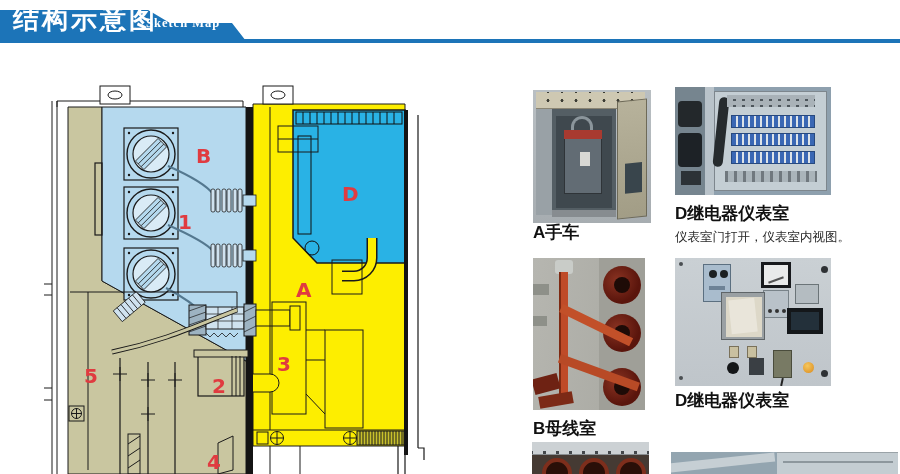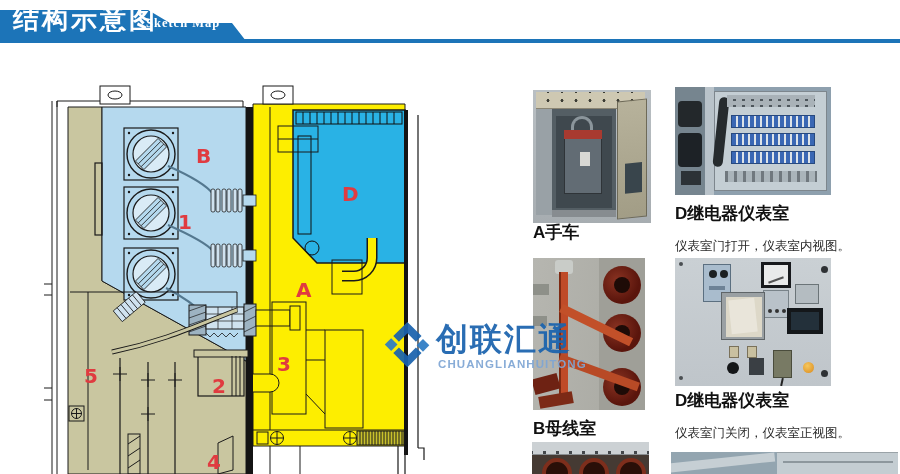--- a/index.html
+++ b/index.html
@@ -14,21 +14,21 @@
   .banner-cn{left:13px;top:2px;color:#fff;font-size:26px;font-weight:bold;letter-spacing:3px;white-space:nowrap}
   .banner-en{left:146px;top:16px;color:#fff;font-size:12.5px;font-weight:bold;
              font-family:"Liberation Serif","DejaVu Serif",serif;letter-spacing:1px;white-space:nowrap}
   .header-line{left:0;top:39px;width:900px;height:4px;background:#1c74b8}
   .contact{left:318px;top:15px;font-size:17px;font-weight:bold;color:#2d2d2d;letter-spacing:.2px;white-space:nowrap}
 
   
   .photo{position:absolute;overflow:hidden}
   .cap{position:absolute;white-space:nowrap;color:#111;font-size:13.5px;line-height:15px}
   .cap .t{font-weight:bold;font-size:17px}
-  .cap .s{font-weight:normal;font-size:12.5px;color:#2a2a2a;margin-top:18px}
+  .cap .s{font-weight:normal;font-size:12.5px;color:#2a2a2a;margin-top:9px}
 
   .dots-a{background-image:radial-gradient(circle,#3c3c34 1.4px,rgba(0,0,0,0) 1.6px);
           background-size:14px 9px;background-position:5px 4px}
   .dots-b{background-image:radial-gradient(circle,#4d565c 1.2px,rgba(0,0,0,0) 1.4px);
           background-size:9px 6px;background-position:3px 2px}
   .dots-c{background-image:radial-gradient(circle,#43474b 1.6px,rgba(0,0,0,0) 1.8px);
           background-size:13px 13px;background-position:6px 4px}
   .termrow{background:repeating-linear-gradient(90deg,#3a67b4 0 4px,#dde3e8 4px 6px);border:1px solid #27497f}
 
   
@@ -297,43 +297,30 @@
     <div class="abs" style="left:54px;top:88px;width:10px;height:12px;background:#c9c0a0;border:1px solid #7a715a"></div>
     <div class="abs" style="left:72px;top:88px;width:10px;height:12px;background:#c9c0a0;border:1px solid #7a715a"></div>
     <div class="abs" style="left:52px;top:104px;width:12px;height:12px;border-radius:50%;background:#141618"></div>
     <div class="abs" style="left:74px;top:100px;width:15px;height:17px;background:#3a3f44"></div>
     <div class="abs" style="left:98px;top:92px;width:19px;height:28px;background:#787a64;border:1px solid #4a4c3c"></div>
     <div class="abs" style="left:106px;top:120px;width:2px;height:8px;background:#222;transform:rotate(12deg)"></div>
     <div class="abs" style="left:128px;top:104px;width:11px;height:11px;border-radius:50%;background:radial-gradient(circle at 40% 35%,#f6c75c,#d98a1f)"></div>
   </div>
   <div class="cap" style="left:675px;top:393px">
     <div class="t">D继电器仪表室</div>
-    <div class="s">仪表室门关闭，仪表室正视图。</div>
   </div>
 
   <div class="photo" style="left:532px;top:442px;width:117px;height:32px">
     <div class="abs dots-c" style="left:0;top:0;width:117px;height:13px;background-color:#ccd1d4;border-bottom:1px solid #8a8f92"></div>
     <div class="abs" style="left:0;top:13px;width:117px;height:19px;background:#453a33"></div>
     <div class="abs" style="left:10px;top:16px;width:30px;height:30px;border-radius:50%;background:#2a0f08;border:4px solid #7d2e1c"></div>
     <div class="abs" style="left:47px;top:16px;width:30px;height:30px;border-radius:50%;background:#2a0f08;border:4px solid #7d2e1c"></div>
     <div class="abs" style="left:84px;top:16px;width:30px;height:30px;border-radius:50%;background:#2a0f08;border:4px solid #7d2e1c"></div>
   </div>
   <div class="photo" style="left:671px;top:452px;width:227px;height:22px">
     <div class="abs" style="left:0;top:0;width:106px;height:22px;background:#93a5b0"></div>
     <div class="abs" style="left:-2px;top:6px;width:106px;height:9px;background:#c6cfd4;transform:rotate(-6deg)"></div>
     <div class="abs" style="left:106px;top:0;width:121px;height:22px;background:#c4cdd2;border-top:1px solid #9aa3a8"></div>
     <div class="abs" style="left:112px;top:9px;width:110px;height:2px;background:#8d979d"></div>
   </div>
 
-  <div class="abs wm">
-    <svg class="abs" style="left:0;top:4px" width="48" height="52" viewBox="0 0 48 52">
-      <g transform="rotate(45 24 26)">
-        <path d="M8 8 h20 v8 h-12 v12 h-8 Z" fill="#1a63ae"></path>
-        <rect x="31" y="9" width="9" height="9" fill="#2e7cc4"></rect>
-        <rect x="8" y="31" width="9" height="9" fill="#2e7cc4"></rect>
-        <path d="M40 40 h-20 v-8 h12 v-12 h8 Z" fill="#1a63ae"></path>
-      </g>
-    </svg>
-    <div class="abs wm-cn">创联汇通</div>
-    <div class="abs wm-en">CHUANGLIANHUITONG</div>
-  </div>
 
 </div>
 
 </body></html>

